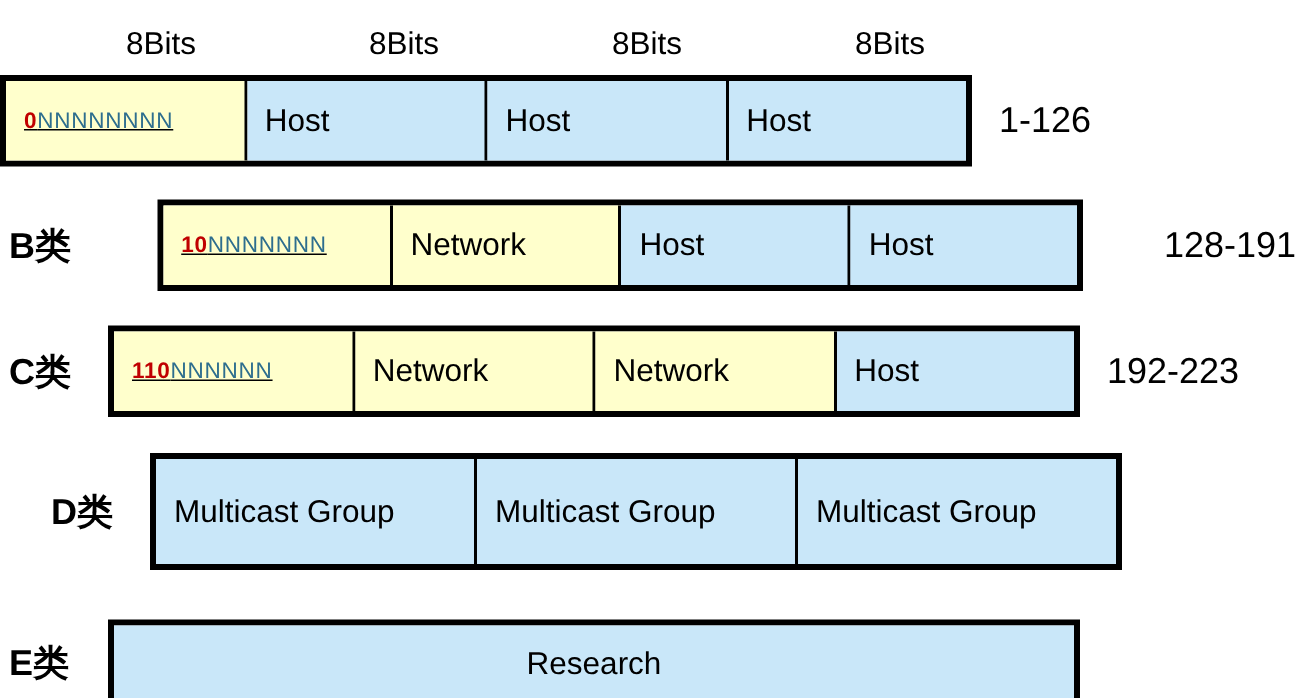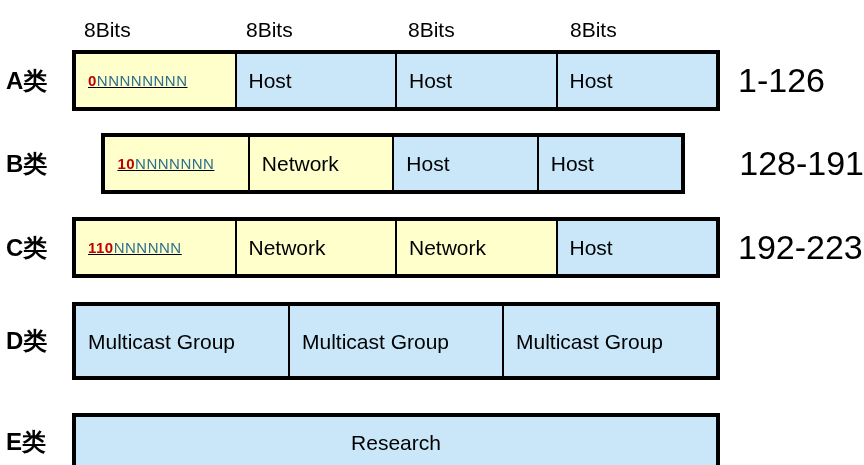--- a/index.html
+++ b/index.html
@@ -57,43 +57,42 @@
   }
   .cell:last-child { border-right:none; }
   .cell.center { justify-content:center; padding-left:0; }
   .yellow { background:#FFFFCC; }
   .blue   { background:#C9E7F9; }
   .bits-pattern { font-size:15px; letter-spacing:0.5px;text-decoration:underline; }
   .red  { color:#C00000; font-weight:bold; }
   .teal { color:#2E6E8E; }
   .range {
     flex:1;
-    font-size:34px;
+    font-size:24px;
     padding-left:18px;
     white-space:nowrap;
   }
   .mb-a { margin-bottom:22px; }
   .mb-b { margin-bottom:23px;gap:36px; }
   .mb-c { margin-bottom:24px; }
-  .mb-d { margin-bottom:33px; }
+  .mb-d { margin-bottom:33px;padding-left:28px; }
 </style>
 </head>
 <body>
 
 <div id="stage">
 
   <div class="bits-header">
     <span class="bits-label">8Bits</span>
     <span class="bits-label">8Bits</span>
     <span class="bits-label">8Bits</span>
     <span class="bits-label">8Bits</span>
   </div>
 
   <div class="row mb-a">
-    <div class="class-label">A类</div>
     <div class="box h-std">
       <div class="cell yellow">
         <span class="bits-pattern"><span class="red">0</span><span class="teal">NNNNNNNN</span></span>
       </div>
       <div class="cell blue">
           <span>Host</span>
         </div>
       <div class="cell blue">
           <span>Host</span>
         </div>

